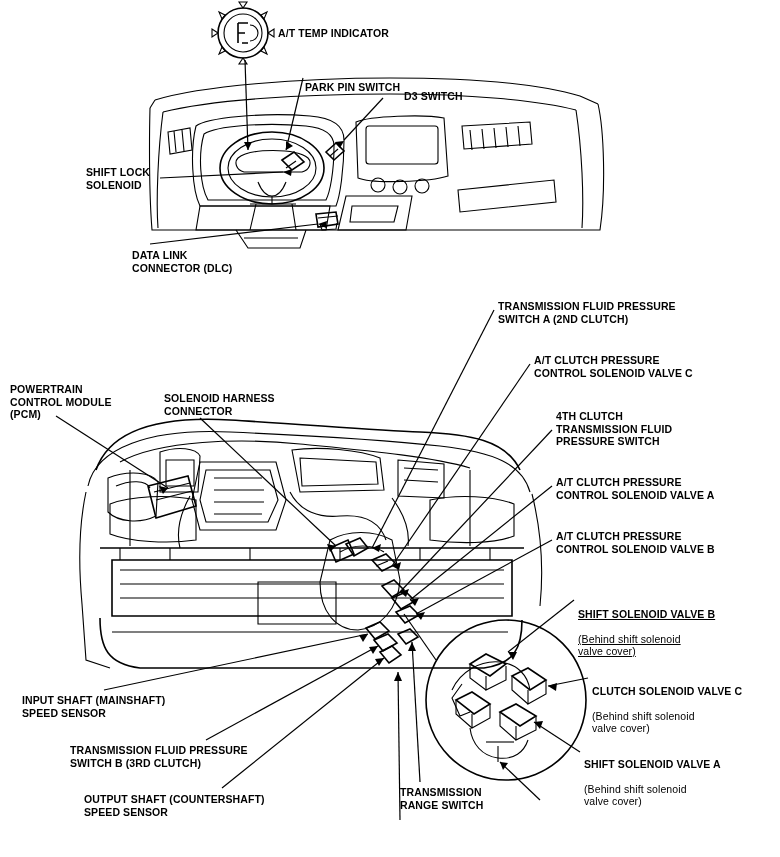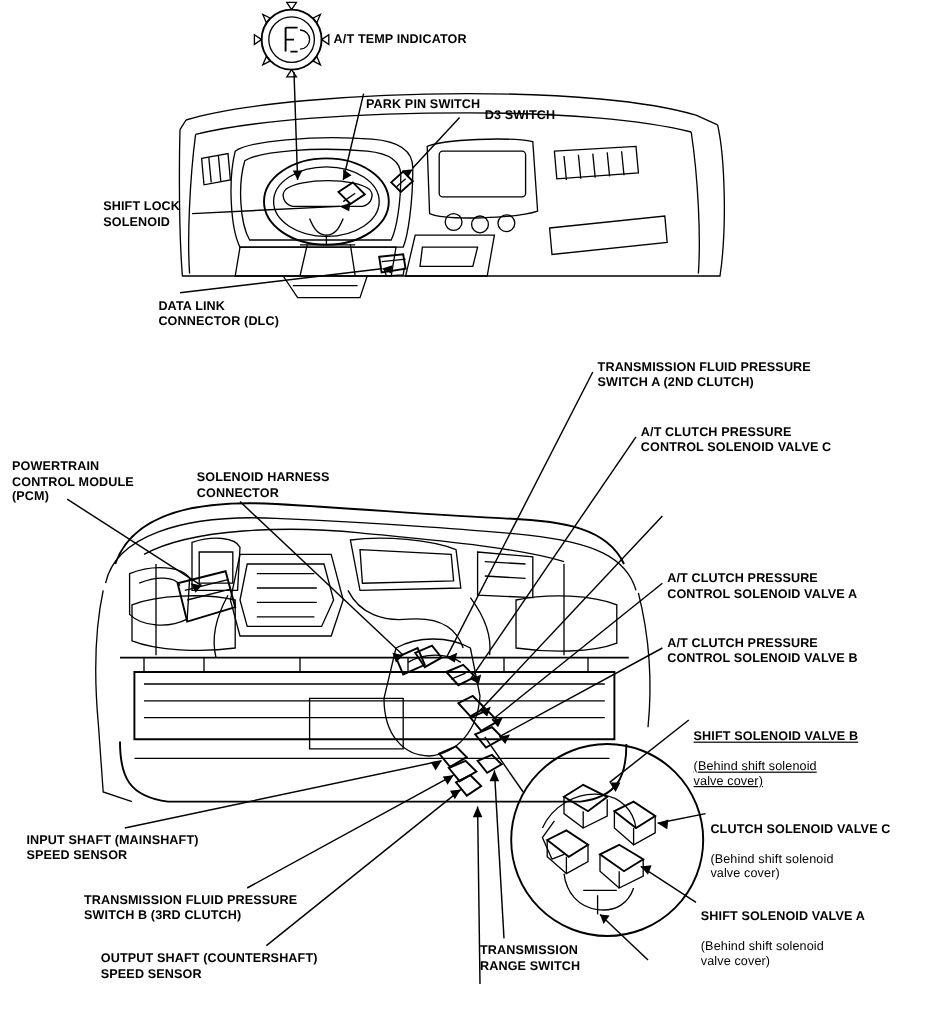--- a/index.html
+++ b/index.html
@@ -308,20 +308,23 @@
   <div class="label" style="left:385px; top:90px;margin-left:19px;">D3 SWITCH</div>
   <div class="label" style="left:86px; top:166px;">SHIFT LOCK
 SOLENOID</div>
   <div class="label" style="left:93px; top:249px;margin-left:39px;">DATA LINK
 CONNECTOR (DLC)</div>
 
   <div class="label" style="left:498px; top:300px;">TRANSMISSION FLUID PRESSURE
 SWITCH A (2ND CLUTCH)</div>
   <div class="label" style="left:534px; top:354px;">A/T CLUTCH PRESSURE
 CONTROL SOLENOID VALVE C</div>
+  <div class="label" style="left:556px; top:410px;">4TH CLUTCH
+TRANSMISSION FLUID
+PRESSURE SWITCH</div>
   <div class="label" style="left:556px; top:476px;">A/T CLUTCH PRESSURE
 CONTROL SOLENOID VALVE A</div>
   <div class="label" style="left:556px; top:530px;">A/T CLUTCH PRESSURE
 CONTROL SOLENOID VALVE B</div>
   <div class="label" style="left:10px; top:383px;">POWERTRAIN
 CONTROL MODULE
 (PCM)</div>
   <div class="label" style="left:164px; top:392px;">SOLENOID HARNESS
 CONNECTOR</div>
   <div class="label" style="left:8px; top:694px;margin-left:14px;">INPUT SHAFT (MAINSHAFT)

